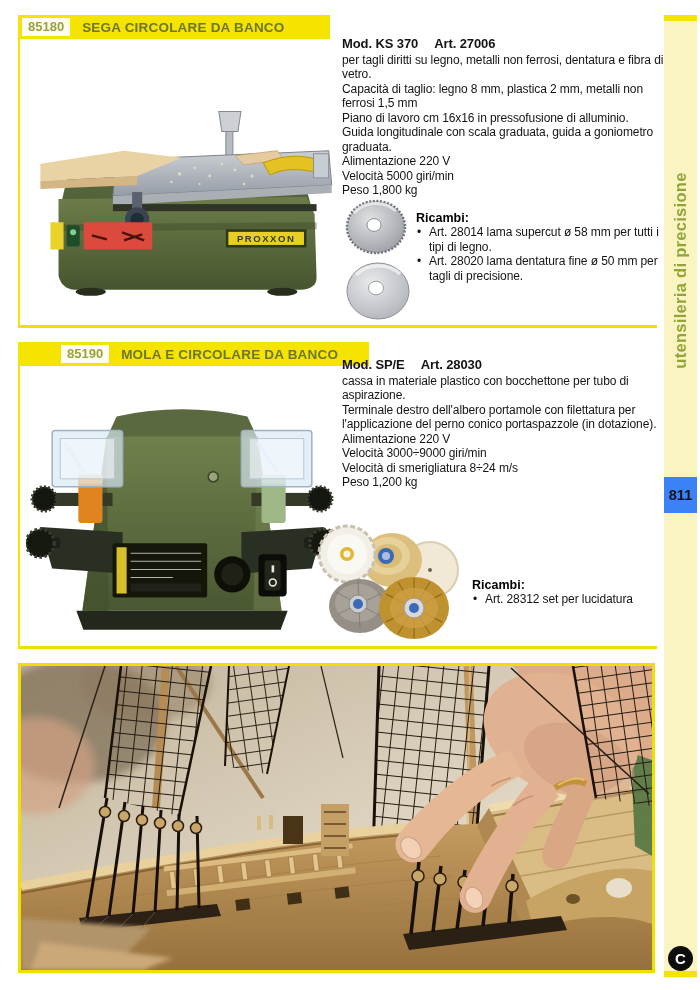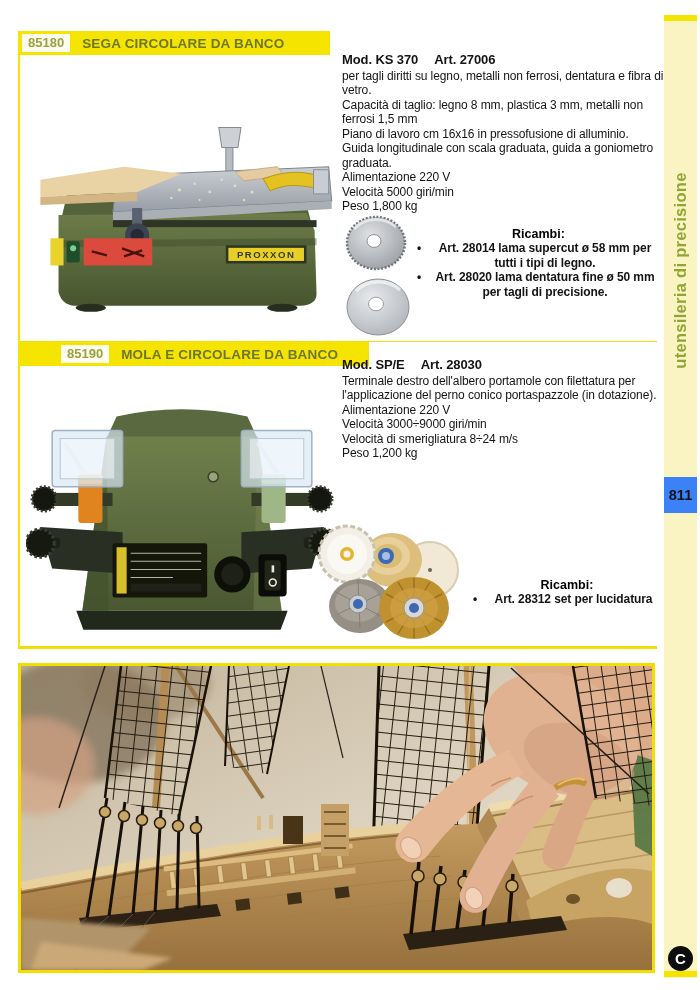--- a/index.html
+++ b/index.html
@@ -1,48 +1,48 @@
 <!DOCTYPE html>
 <html><head>
 <meta charset="utf-8">
 <style>
   html,body{margin:0;padding:0;}
   body{width:700px;height:990px;background:#ffffff;font-family:"Liberation Sans",sans-serif;position:relative;overflow:hidden;}
-  .abs{position:absolute;text-align:center;}
+  .abs{position:absolute;}
 
   
   .section{position:absolute;left:18px;width:637px;border-left:2px solid #f5e400;border-bottom:3px solid #f2de00;background:#fff;}
   .header-bar{position:absolute;left:-2px;top:0;height:24px;background:#f5e400;display:flex;align-items:center;}
   .code-box{background:#fffdf0;color:#99a23c;font-weight:bold;font-size:13px;padding:1px 6px;margin-left:4px;line-height:16px;}
   .sec-title{color:#6d7731;font-weight:bold;font-size:13.5px;margin-left:12px;letter-spacing:.2px;white-space:nowrap;}
 
   .text-block{position:absolute;font-size:12px;line-height:14.5px;letter-spacing:-0.1px;color:#141414;}
   .model{font-weight:bold;font-size:13px;margin-bottom:1px;}
   .model .art{margin-left:16px;}
   .ricambi-title{font-weight:bold;font-size:12.5px;}
   ul.ricambi-list{list-style:none;margin:0;padding:0;font-size:12px;line-height:14.5px;letter-spacing:-0.1px;color:#141414;}
-  ul.ricambi-list li{position:relative;padding-left:13px;font-weight:bold;}
+  ul.ricambi-list li{position:relative;padding-left:13px;}
   ul.ricambi-list li::before{content:"\2022";position:absolute;left:1px;}
 
   
   .band{position:absolute;left:664px;top:15px;width:33px;height:963px;background:#faf4c3;}
   .band-accent{position:absolute;left:664px;width:33px;height:6px;background:#f5e400;}
   .vlabel{position:absolute;left:664px;top:95px;width:33px;height:350px;display:flex;align-items:center;justify-content:center;}
   .vlabel span{transform:rotate(-90deg);white-space:nowrap;color:#93a437;font-weight:bold;font-size:16.5px;letter-spacing:.3px;}
   .page-num{position:absolute;left:664px;top:477px;width:33px;height:36px;background:#3b82f6;display:flex;align-items:center;justify-content:center;color:#141414;font-weight:bold;font-size:14.5px;}
   .corner-logo{position:absolute;left:668px;top:946px;width:25px;height:25px;border-radius:50%;background:#0d0d0d;color:#ffffff;display:flex;align-items:center;justify-content:center;font-weight:bold;font-size:15px;}
 
   
   .photo-frame{position:absolute;left:18px;top:663px;width:637px;height:310px;border:3px solid #f2de00;box-sizing:border-box;background:#d8ccb8;}
   svg{display:block;}
 </style>
 </head>
 <body>
 
-<div class="section" style="top:15px;height:310px;margin-top:16px;">
+<div class="section" style="top:15px;height:310px;">
   <div class="header-bar" style="width:312px;">
     <span class="code-box">85180</span>
     <span class="sec-title">SEGA CIRCOLARE DA BANCO</span>
   </div>
 
   <div class="abs" style="left:8px;top:48px;width:308px;height:252px;">
     <svg viewBox="0 0 305 250" width="308" height="252">
       <defs>
         <linearGradient id="gBody" x1="0" y1="0" x2="0" y2="1">
           <stop offset="0" stop-color="#6d7c49"></stop>
@@ -96,21 +96,21 @@
       <ellipse cx="252" cy="227" rx="15" ry="4" fill="#272e1e"></ellipse>
     </svg>
   </div>
 
   <div class="text-block" style="left:322px;top:22px;width:322px;">
     <div class="model">
       <span>Mod. KS 370</span><span class="art">Art. 27006</span>
     </div>
     <div>
         <div>per tagli diritti su legno, metalli non ferrosi, dentatura e fibra di vetro.</div>
-        <div>Capacità di taglio: legno 8 mm, plastica 3 mm, metalli non ferrosi 1,5 mm</div>
+        <div>Capacità di taglio: legno 8 mm, plastica 2 mm, metalli non ferrosi 1,5 mm</div>
         <div>Piano di lavoro cm 16x16 in pressofusione di alluminio.</div>
         <div>Guida longitudinale con scala graduata, guida a goniometro graduata.</div>
         <div>Alimentazione 220 V</div>
         <div>Velocità 5000 giri/min</div>
         <div>Peso 1,800 kg</div>
       </div>
   </div>
 
   <div class="abs" style="left:324px;top:183px;width:68px;height:125px;">
     <svg viewBox="0 0 68 125" width="68" height="125">
@@ -208,20 +208,21 @@
         <circle cx="245.2" cy="205" r="3.4" fill="none" stroke="#e8e8e2" stroke-width="1.6"></circle>
       </g>
     </svg>
   </div>
 
   <div class="text-block" style="left:322px;top:16px;width:322px;">
     <div class="model">
       <span>Mod. SP/E</span><span class="art">Art. 28030</span>
     </div>
     <div>
+        <div>cassa in materiale plastico con bocchettone per tubo di aspirazione.</div>
         <div>Terminale destro dell'albero portamole con filettatura per l'applicazione del perno conico portaspazzole (in dotazione).</div>
         <div>Alimentazione 220 V</div>
         <div>Velocità 3000÷9000 giri/min</div>
         <div>Velocità di smerigliatura 8÷24 m/s</div>
         <div>Peso 1,200 kg</div>
       </div>
   </div>
 
   <div class="abs" style="left:294px;top:174px;width:156px;height:128px;">
     <svg viewBox="0 0 156 128" width="156" height="128">

